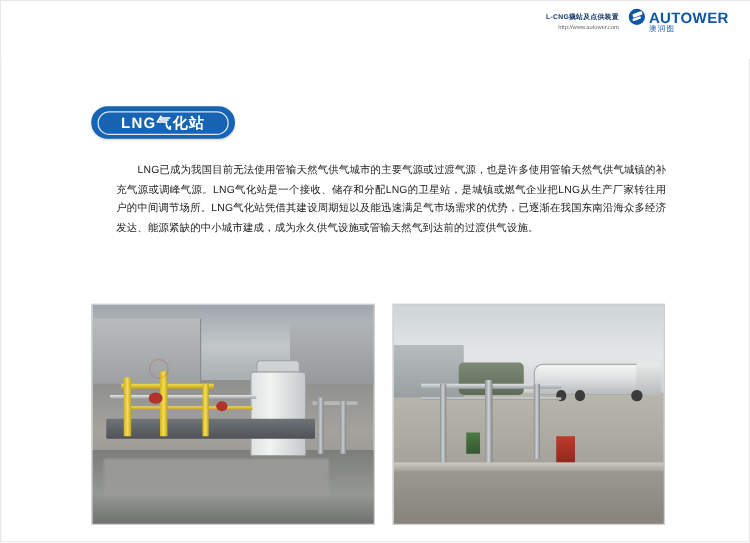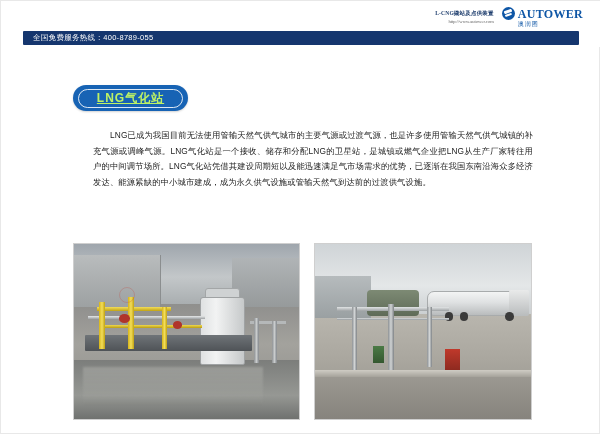--- a/index.html
+++ b/index.html
@@ -31,21 +31,20 @@
     height: 46px;
     background: #ffffff;
   }
   .brand-block {
     position: absolute;
     right: 18px;
     top: 6px;
     display: flex;
     align-items: flex-start;
     gap: 8px;
-    font-family: Liberation Serif, serif;
   }
   .brand-text-col {
     text-align: right;
     padding-top: 3px;
   }
   .brand-line1 {
     font-size: 5.5px;
     color: #1a3a6b;
     letter-spacing: 0.2px;
     white-space: nowrap;
@@ -149,26 +148,25 @@
   .title-pill-inner {
     border: 1px solid rgba(255,255,255,0.85);
     border-radius: 10px;
     width: 103px;
     height: 17px;
     display: flex;
     align-items: center;
     justify-content: center;
   }
   .title-text {
-    color: #bef264;
+    color: #ffffff;
     font-size: 12px;
     font-weight: bold;
     letter-spacing: 1px;
     white-space: nowrap;
-    text-decoration: underline;
   }
 
   
   .body-text {
     position: absolute;
     left: 72px;
     top: 127px;
     width: 440px;
     font-size: 8.3px;
     line-height: 15.6px;
@@ -394,23 +392,20 @@
       <div class="logo-wrap">
         <div class="logo-main">
           <span class="logo-mark"></span>
           <span class="logo-word">AUTOWER</span>
         </div>
         <div class="logo-sub">澳润图</div>
       </div>
     </div>
   </div>
 
-  <div class="hotline-bar">
-    <div class="hotline-text">全国免费服务热线：400-8789-055</div>
-  </div>
 
   <div class="title-pill">
     <div class="title-pill-inner">
       <span class="title-text">LNG气化站</span>
     </div>
   </div>
 
   <div class="body-text">LNG已成为我国目前无法使用管输天然气供气城市的主要气源或过渡气源，也是许多使用管输天然气供气城镇的补充气源或调峰气源。LNG气化站是一个接收、储存和分配LNG的卫星站，是城镇或燃气企业把LNG从生产厂家转往用户的中间调节场所。LNG气化站凭借其建设周期短以及能迅速满足气市场需求的优势，已逐渐在我国东南沿海众多经济发达、能源紧缺的中小城市建成，成为永久供气设施或管输天然气到达前的过渡供气设施。</div>
 
   <div class="photo photo-left">

